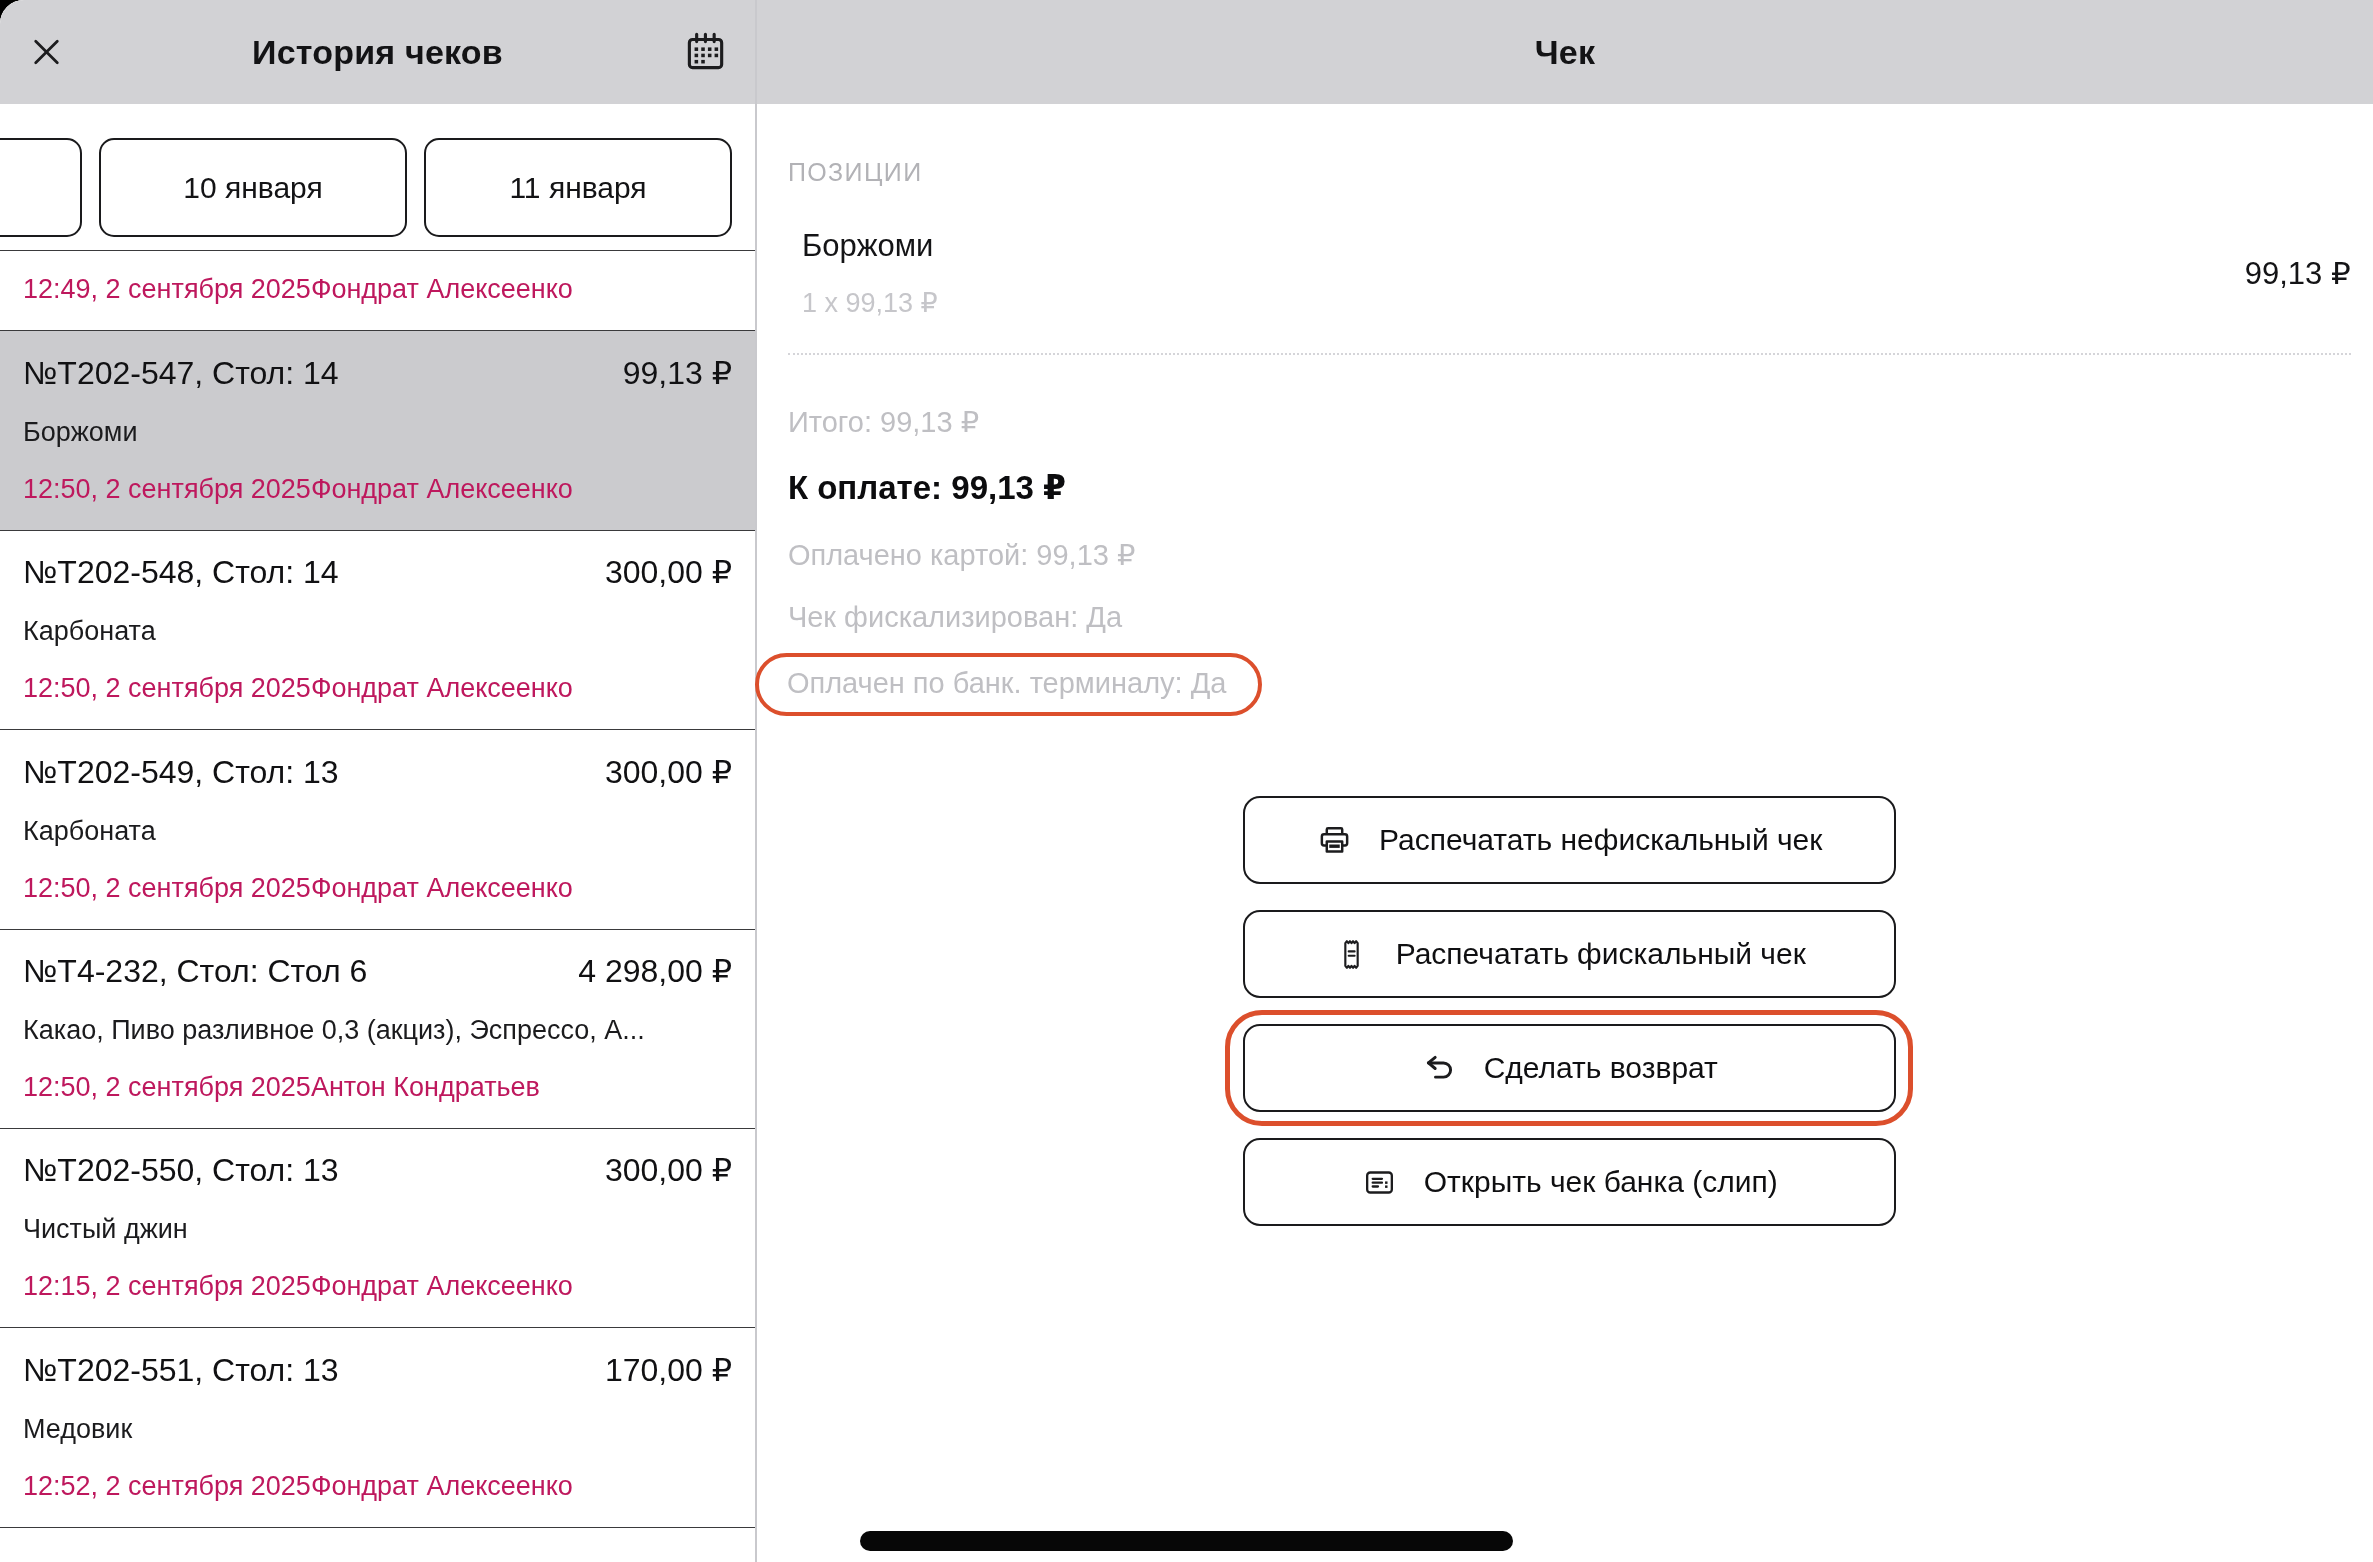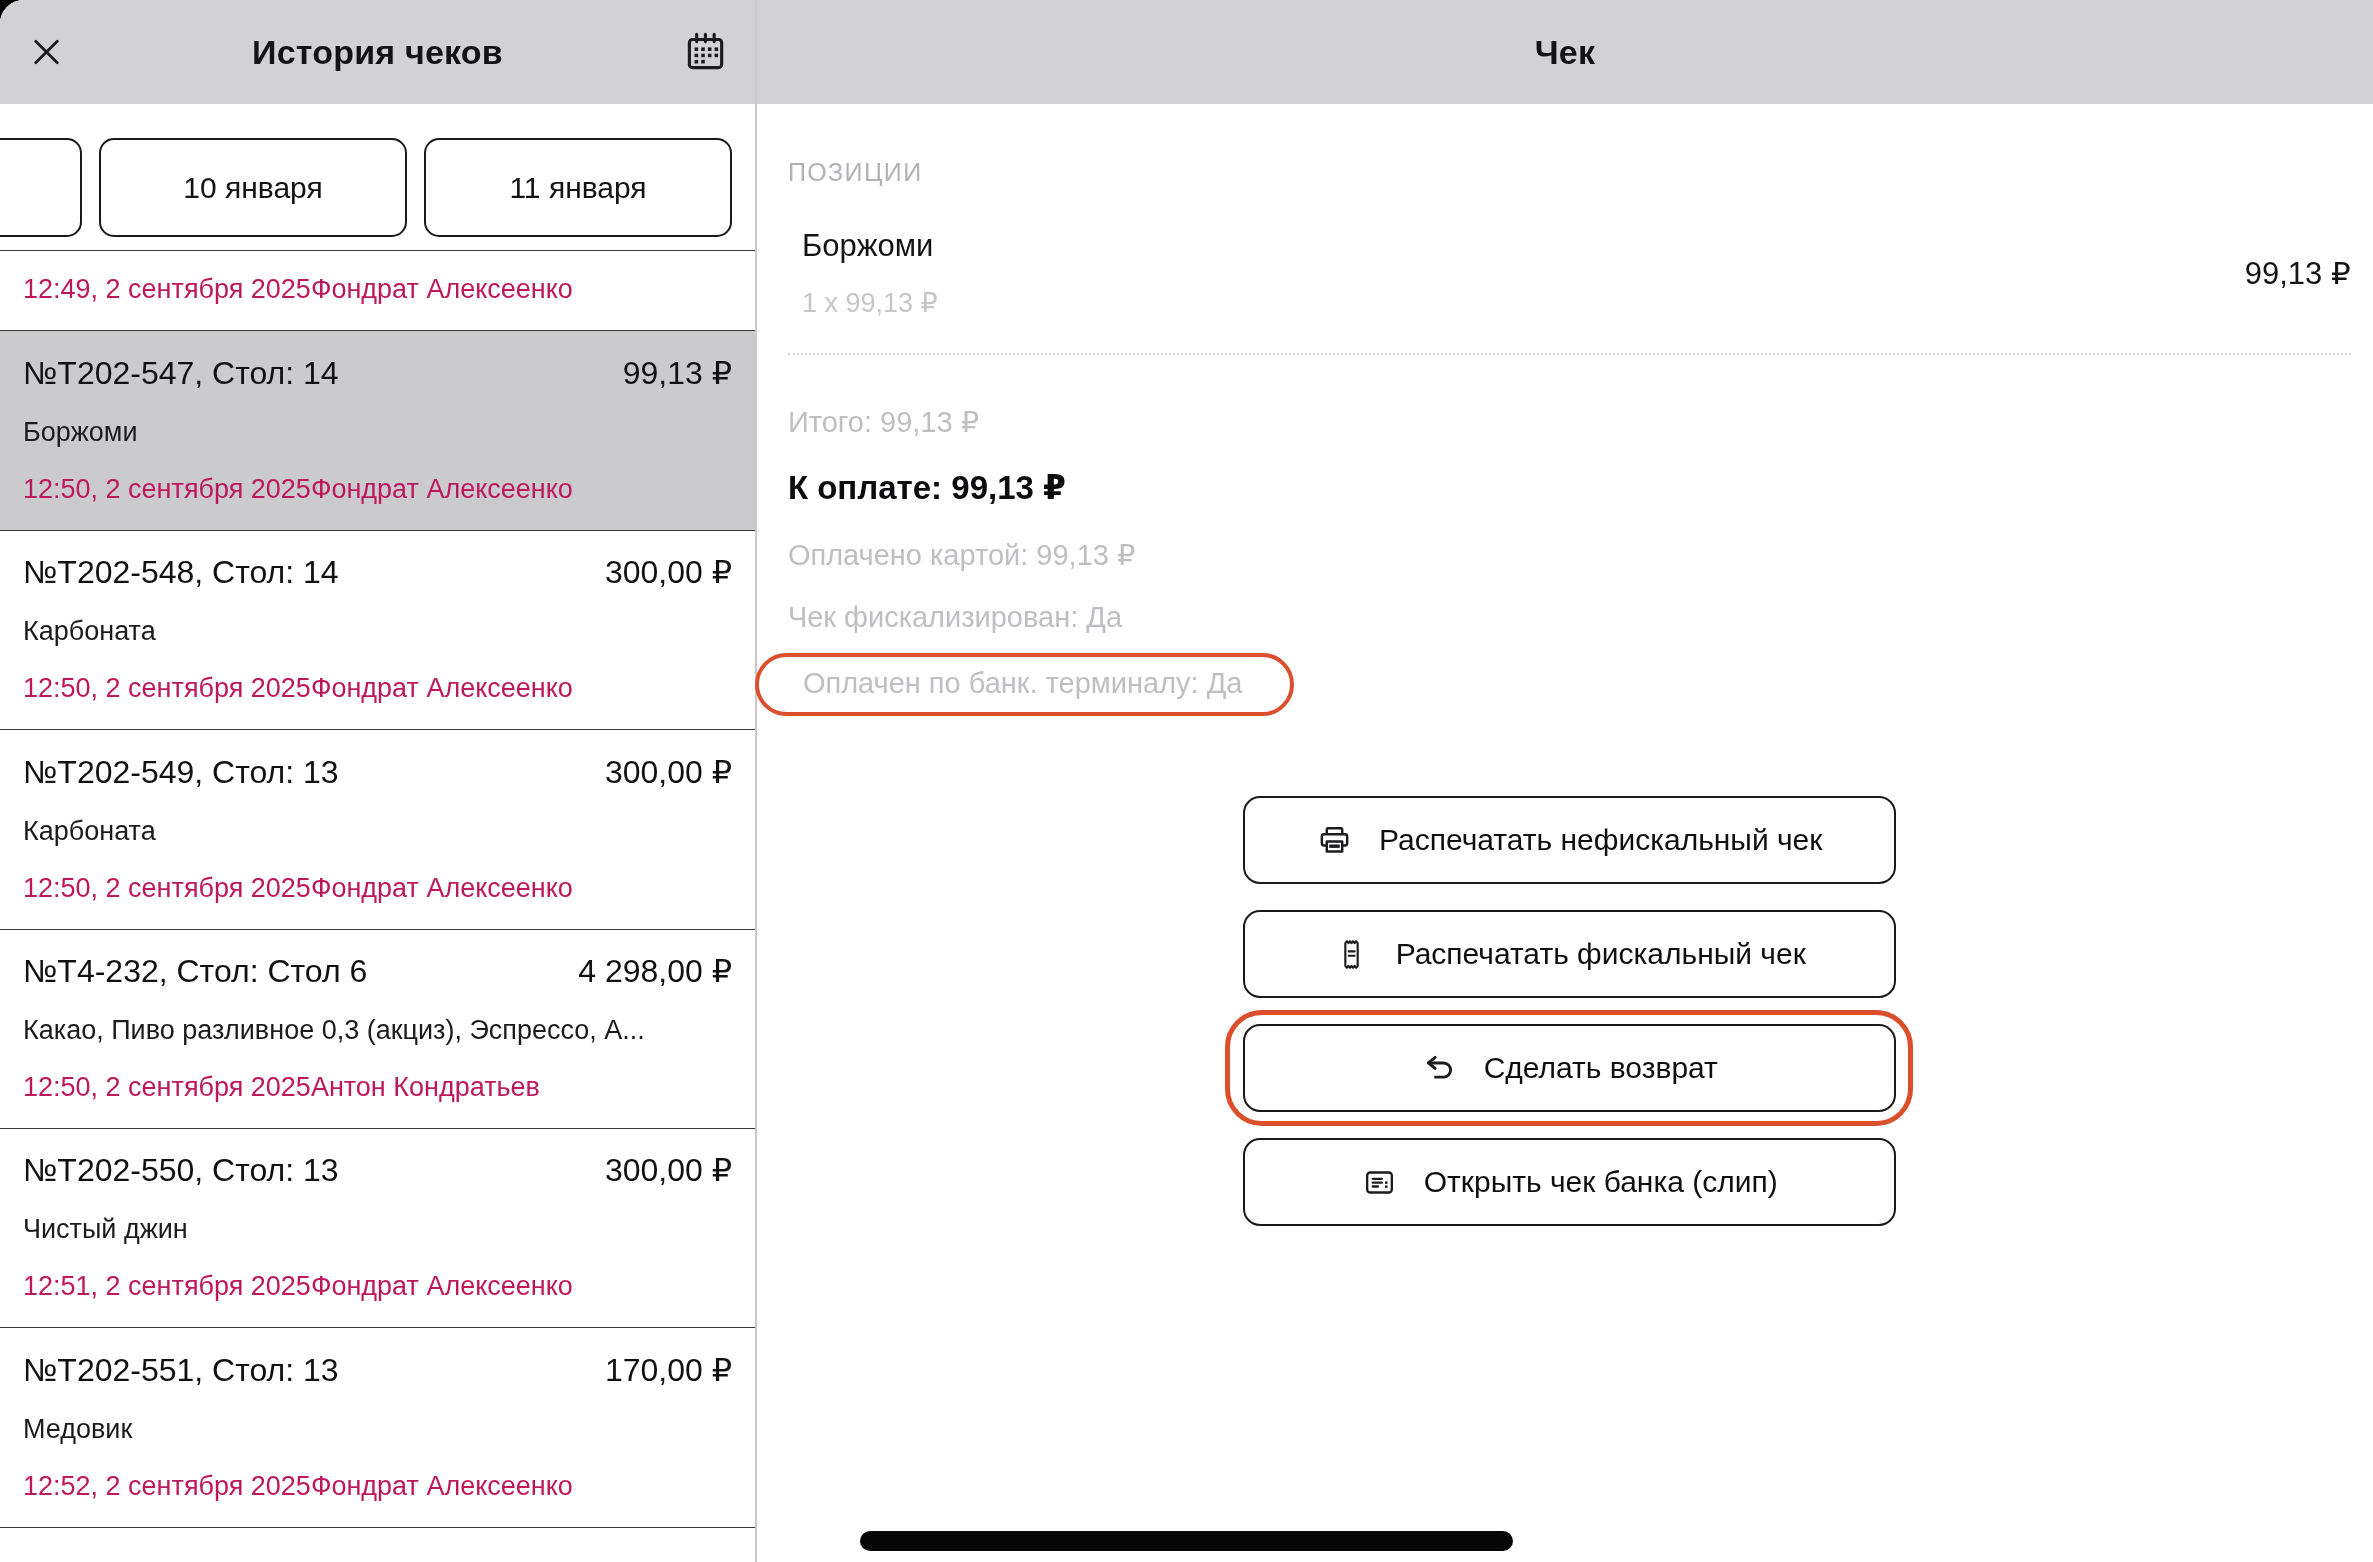--- a/index.html
+++ b/index.html
@@ -44,21 +44,21 @@
   .item-name { font-size:31px; color:#141416; line-height:35px; }
   .item-qty { margin-top:24px; font-size:27px; color:#c6c6ca; }
   .item-total { font-size:31px; color:#141416; }
   .dotted-sep { margin-top:34px; border-bottom:2.8px dotted #d5d5d9; }
 
   .summary { margin-top:50px; font-size:29px; color:#bfbfc3; }
   .sum-line { margin-bottom:29px; }
   .sum-line.strong { font-size:33px; color:#0c0c0e; font-weight:600; margin-bottom:31px; }
   .annotation-oval { display:inline-block; border:4.7px solid #dc4f2c; border-radius:45px;
                      padding:10.3px 32px 12px 28px; margin-left:-33px; margin-top:-10.3px; }
-  .annotation-oval .sum-text { margin:16px; }
+  .annotation-oval .sum-text { margin:0; }
 
   .actions { width:653px; margin:80px auto 0; display:flex; flex-direction:column; gap:26px; }
   .action-btn { position:relative; height:88px; background:#fff; border:2.8px solid #1a1a1c;
                 border-radius:17px; display:flex; align-items:center; justify-content:center;
                 gap:26px; font-size:30px; color:#0f0f11; font-family:inherit; cursor:pointer; }
   .a-icon { width:37px; height:37px; display:flex; color:#1c1c1e; }
   .a-icon svg { width:100%; height:100%; }
   .btn-annotation { position:absolute; inset:-16px -19.6px; border:5.6px solid #dc4f2c;
                     border-radius:37px; pointer-events:none; }
 
@@ -166,21 +166,21 @@
       <span class="r-waiter">Антон Кондратьев</span>
     </div>
   </div>
         <div class="receipt-row">
     <div class="r-top">
       <span class="r-title">№Т202-550, Стол: 13</span>
       <span class="r-price">300,00 ₽</span>
     </div>
     <div class="r-items">Чистый джин</div>
     <div class="r-time">
-      <span class="r-ts">12:51, 2 сентября 2025</span>
+      <span class="r-ts">12:15, 2 сентября 2025</span>
       <span class="r-waiter">Фондрат Алексеенко</span>
     </div>
   </div>
         <div class="receipt-row">
     <div class="r-top">
       <span class="r-title">№Т202-551, Стол: 13</span>
       <span class="r-price">170,00 ₽</span>
     </div>
     <div class="r-items">Медовик</div>
     <div class="r-time">

